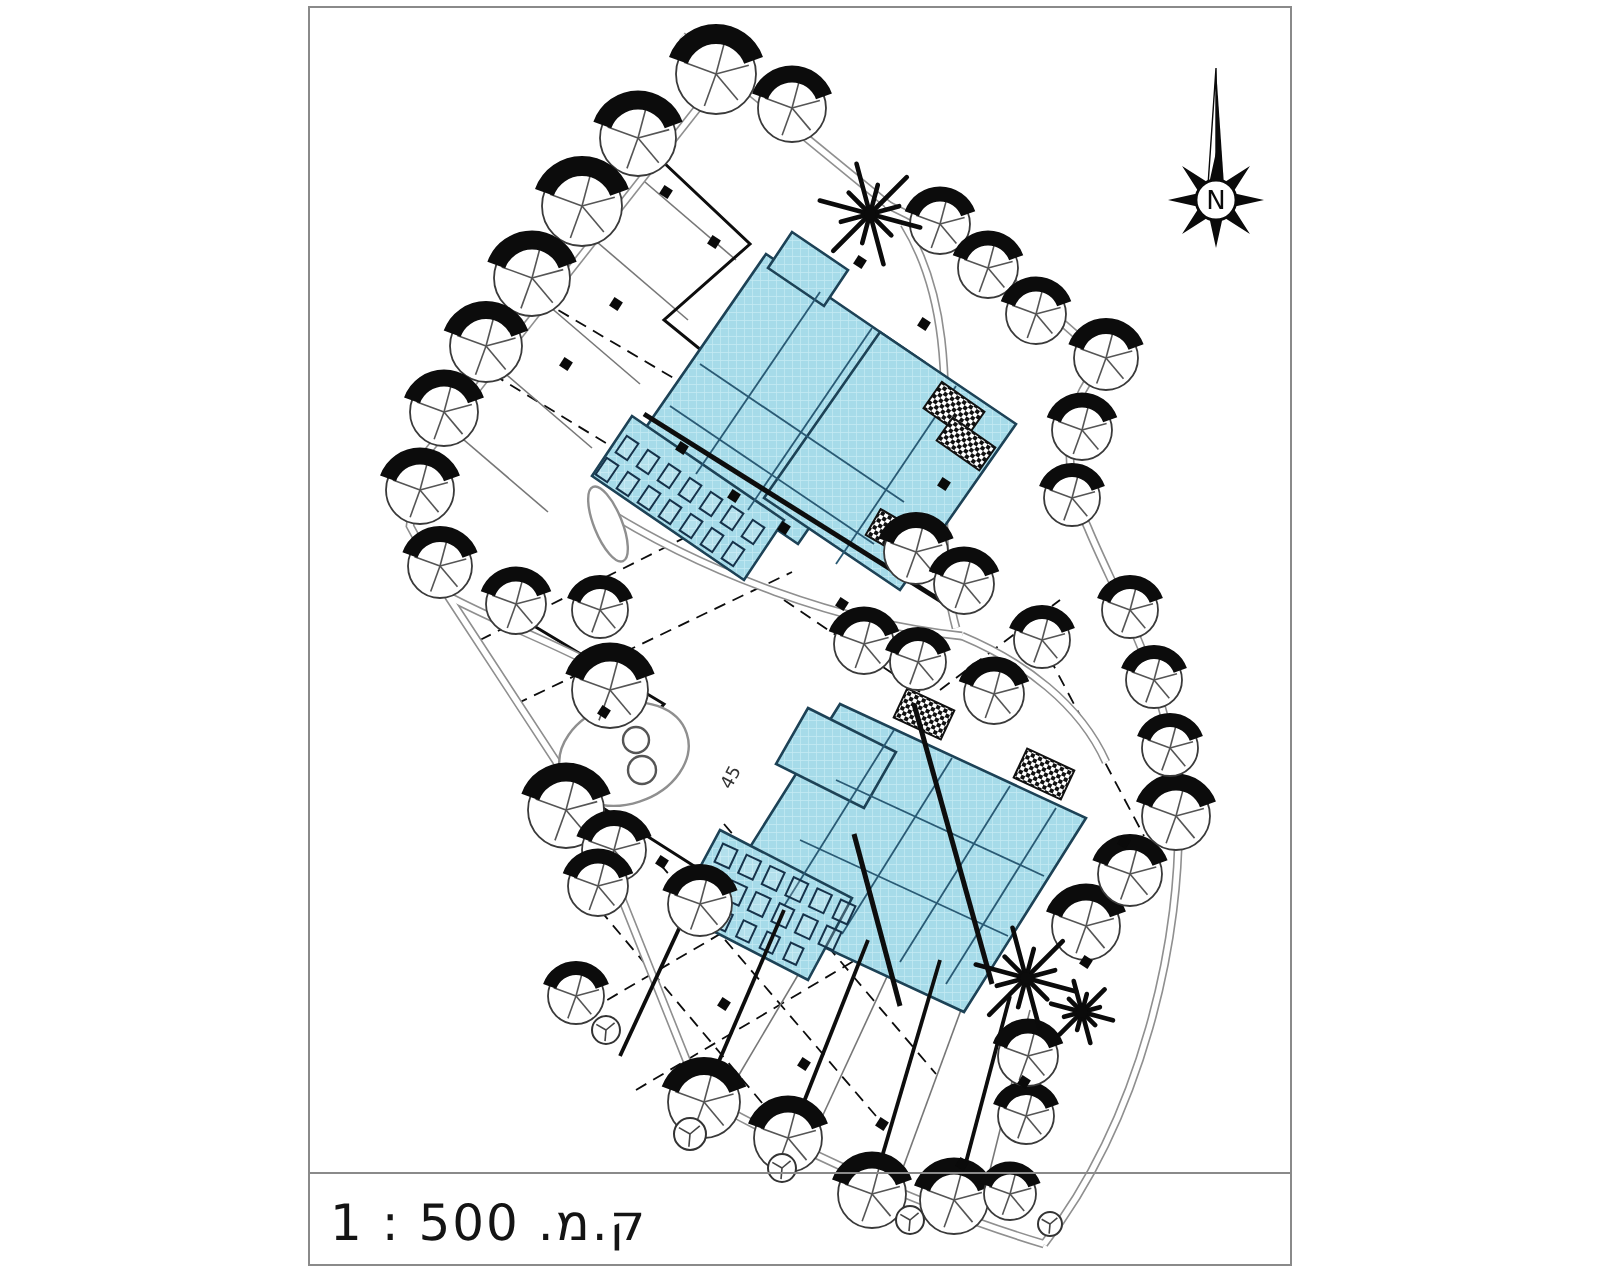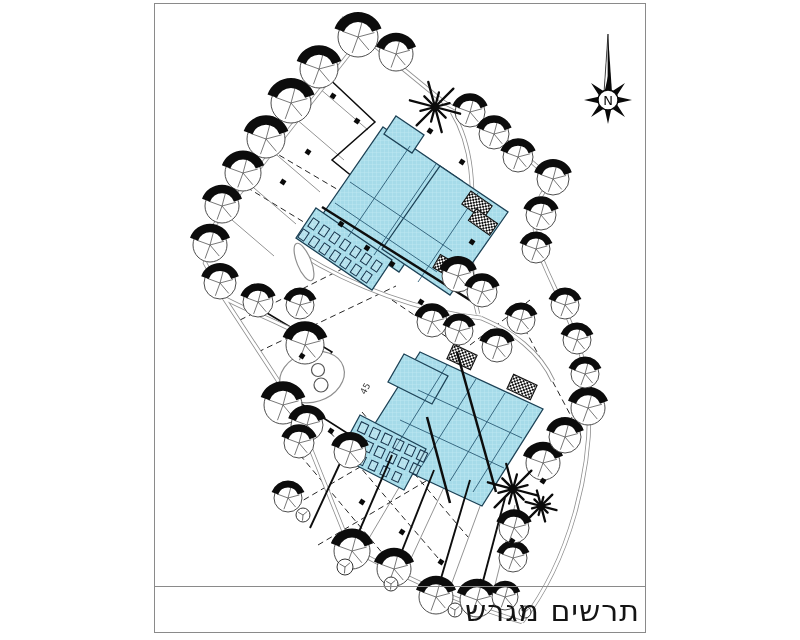--- a/index.html
+++ b/index.html
@@ -671,14 +671,14 @@
       <g>
         <polygon points="608,34 612.5,100 603.5,100" fill="#0a0a0a"></polygon>
         <polygon points="608,34 608,100 603.5,100" fill="#fff" stroke="#0a0a0a" stroke-width="0.7"></polygon>
         <polygon points="632,100 616.3149157926016,96.5558491087142 624.9705627484772,83.02943725152286 611.4441508912859,91.68508420739842 608,76 604.5558491087141,91.68508420739842 591.0294372515228,83.02943725152286 599.6850842073984,96.55584910871418 584,100 599.6850842073984,103.4441508912858 591.0294372515228,116.97056274847714 604.5558491087141,108.31491579260158 608,124 611.4441508912859,108.31491579260158 624.9705627484772,116.97056274847714 616.3149157926016,103.4441508912858" fill="#0a0a0a"></polygon>
         <circle cx="608" cy="100" r="10" fill="#fff" stroke="#0a0a0a" stroke-width="1.4"></circle>
         <text x="608" y="104.5" font-size="13" fill="#0a0a0a" text-anchor="middle" font-family="DejaVu Sans, sans-serif">N</text>
       </g>
     </svg>
   <div class="frame"></div>
   <div class="title-strip"></div>
-  <div class="drawing-title" dir="rtl">תרשים מגרש</div>
+  <div class="scale-label" dir="rtl">ק.מ. 500 : 1</div>
 </div>
 
 </body></html>

